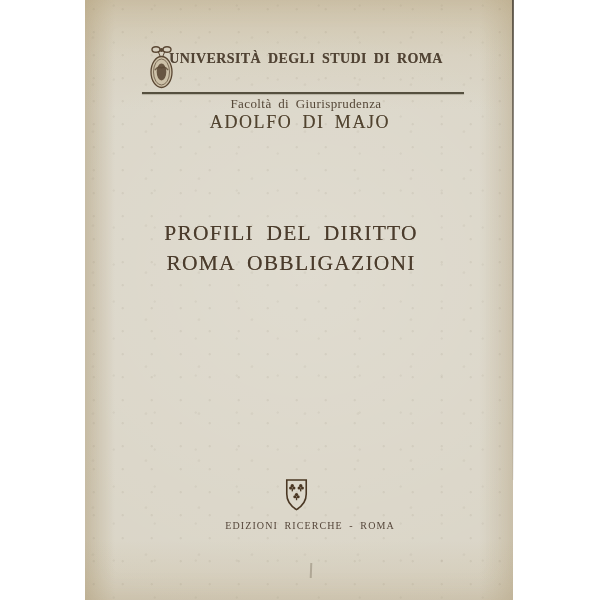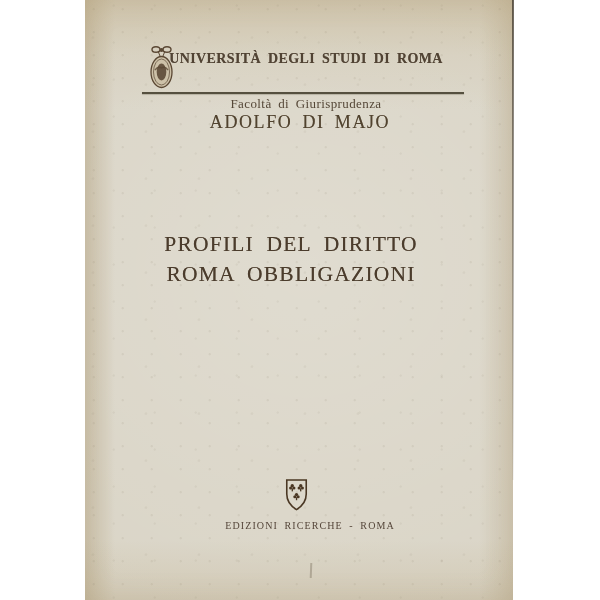--- a/index.html
+++ b/index.html
@@ -74,21 +74,21 @@
   }
   .author {
     top: 112px;
     font-size: 18px;
     letter-spacing: 1.6px; word-spacing: 4px;
     transform: translateX(1px);
     color: #51432f;
     text-shadow: 0 0 0.4px rgba(81,67,47,0.5);
   }
   .book-title {
-    top: 229px;
+    top: 218px;
     font-size: 21.5px;
     line-height: 30px;
     letter-spacing: 1.2px; word-spacing: 6px;
     transform: translateX(-8px);
     color: #4b3c2c;
     text-shadow: 0 0 0.5px rgba(75,60,44,0.65);
   }
   .seal {
     position: absolute;
     left: 61px; top: 44px;

